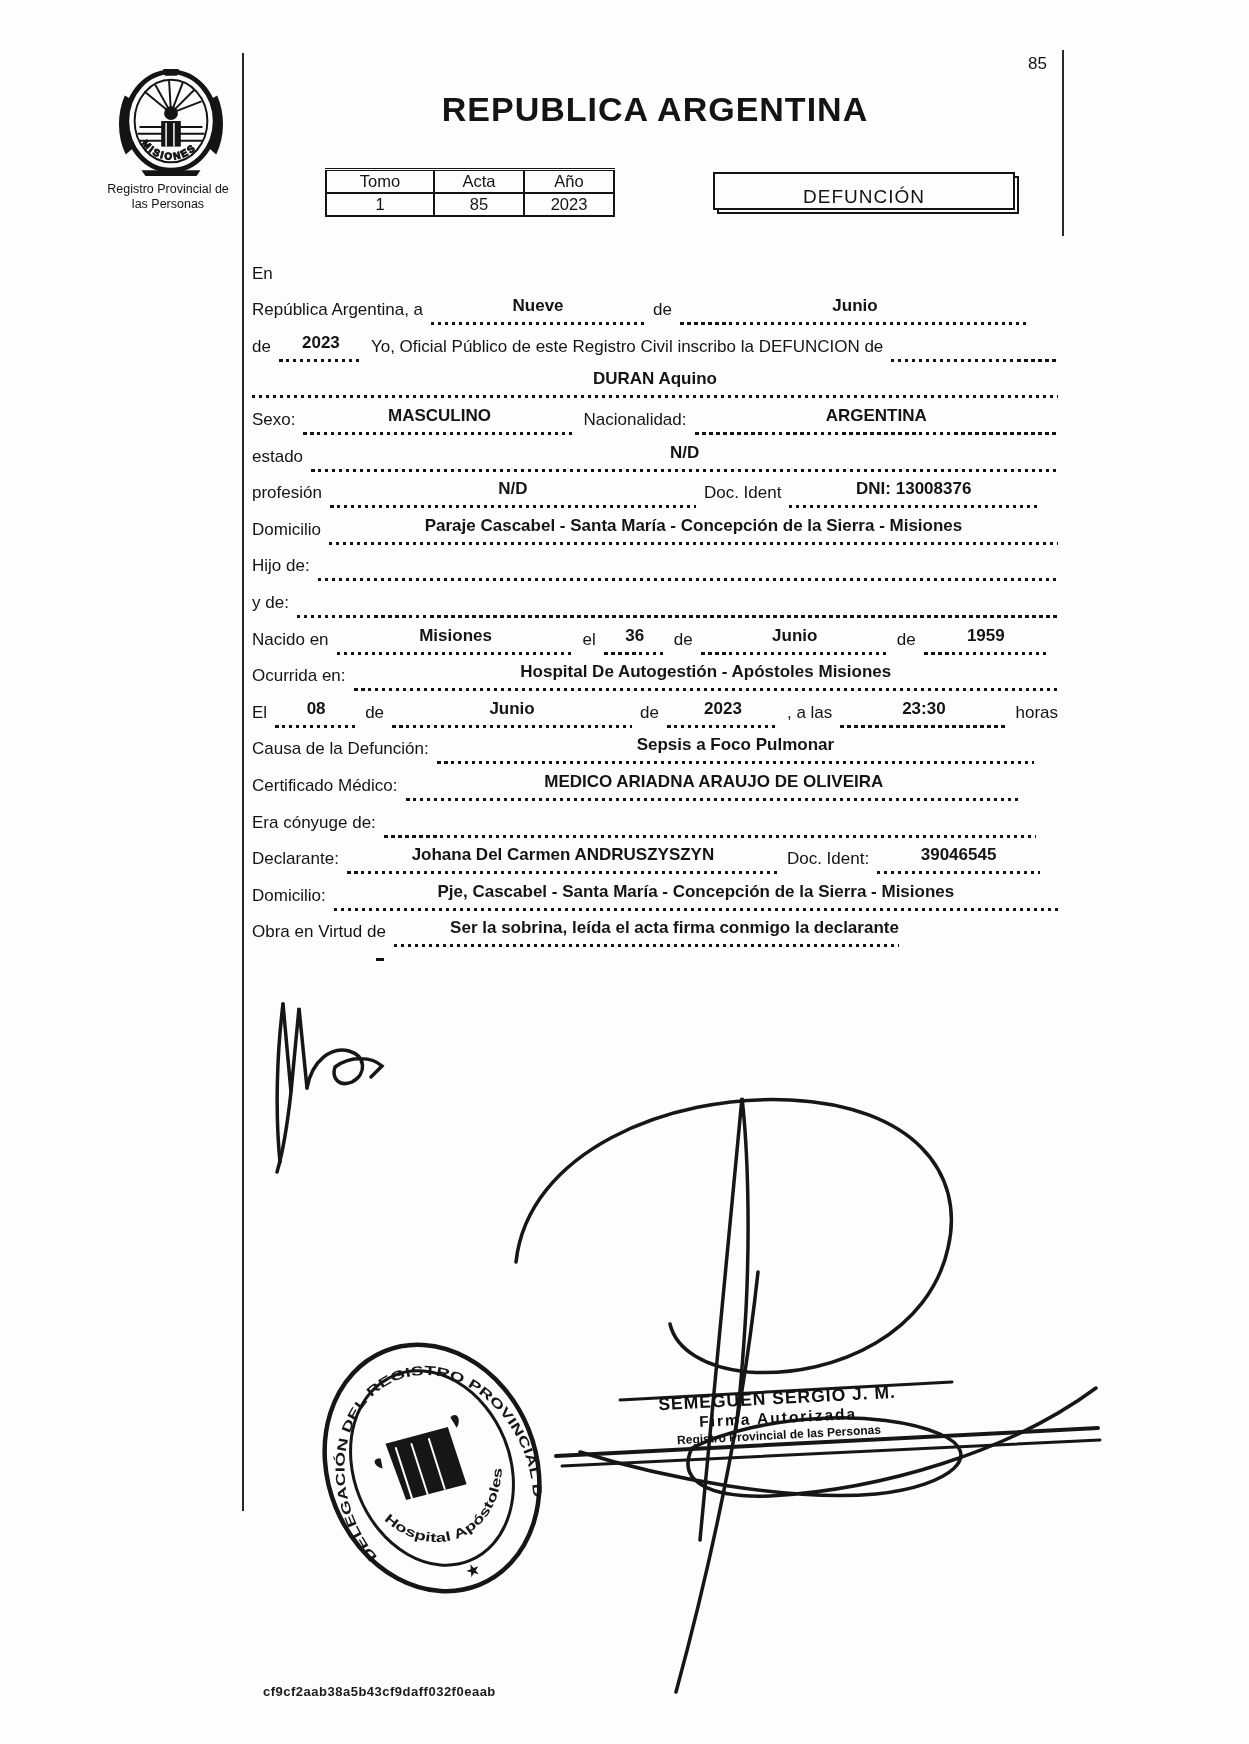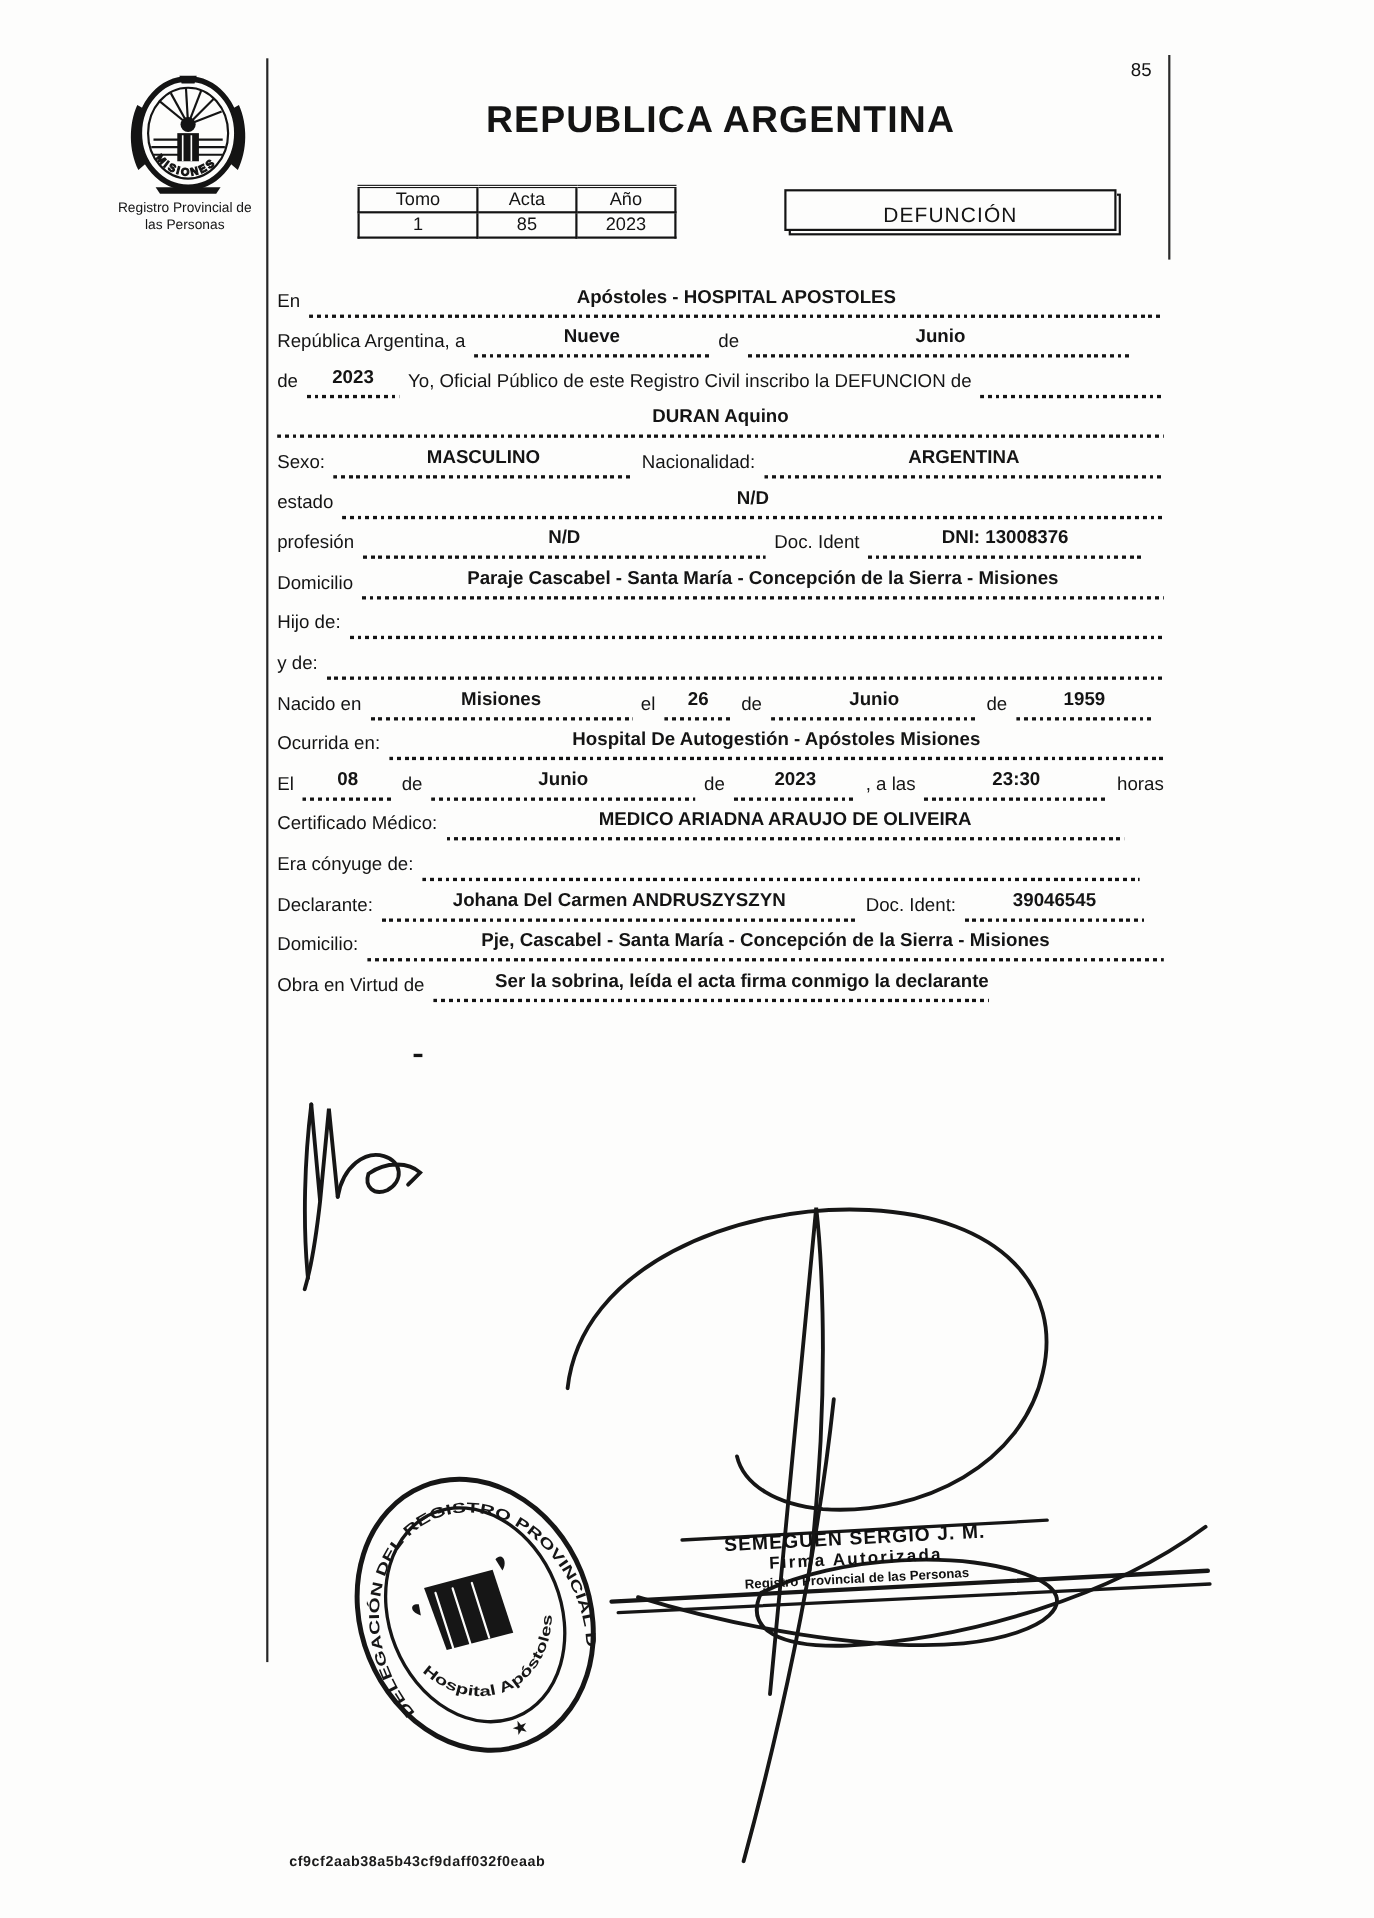--- a/index.html
+++ b/index.html
@@ -119,21 +119,20 @@
   </table>
 
 <div class="abs defuncion-box">
   <span>DEFUNCIÓN</span>
 </div>
 
 <div class="abs form">
 
   <div class="row">
     <span class="lbl">En</span>
-    <span class="fld">Apóstoles - HOSPITAL APOSTOLES</span>
   </div>
 
   <div class="row">
     <span class="lbl">República Argentina, a</span>
     <span class="fld fx" style="width:214px">Nueve</span>
     <span class="lbl">de</span>
     <span class="fld" style="margin-right:28px">Junio</span>
   </div>
 
   <div class="row">
@@ -178,21 +177,21 @@
 
   <div class="row">
     <span class="lbl">y de:</span>
     <span class="fld"></span>
   </div>
 
   <div class="row">
     <span class="lbl">Nacido en</span>
     <span class="fld fx" style="width:238px">Misiones</span>
     <span class="lbl">el</span>
-    <span class="fld fx" style="width:62px">26</span>
+    <span class="fld fx" style="width:62px">36</span>
     <span class="lbl">de</span>
     <span class="fld fx" style="width:188px">Junio</span>
     <span class="lbl">de</span>
     <span class="fld" style="margin-right:10px">1959</span>
   </div>
 
   <div class="row">
     <span class="lbl">Ocurrida en:</span>
     <span class="fld">Hospital De Autogestión - Apóstoles Misiones</span>
   </div>
@@ -202,20 +201,24 @@
     <span class="fld fx" style="width:82px">08</span>
     <span class="lbl">de</span>
     <span class="fld fx" style="width:240px">Junio</span>
     <span class="lbl">de</span>
     <span class="fld fx" style="width:112px">2023</span>
     <span class="lbl">, a las</span>
     <span class="fld">23:30</span>
     <span class="lbl">horas</span>
   </div>
 
+  <div class="row">
+    <span class="lbl">Causa de la Defunción:</span>
+    <span class="fld" style="margin-right:24px">Sepsis a Foco Pulmonar</span>
+  </div>
 
   <div class="row">
     <span class="lbl">Certificado Médico:</span>
     <span class="fld" style="margin-right:36px">MEDICO ARIADNA ARAUJO DE OLIVEIRA</span>
   </div>
 
   <div class="row">
     <span class="lbl">Era cónyuge de:</span>
     <span class="fld" style="margin-right:22px"></span>
   </div>

